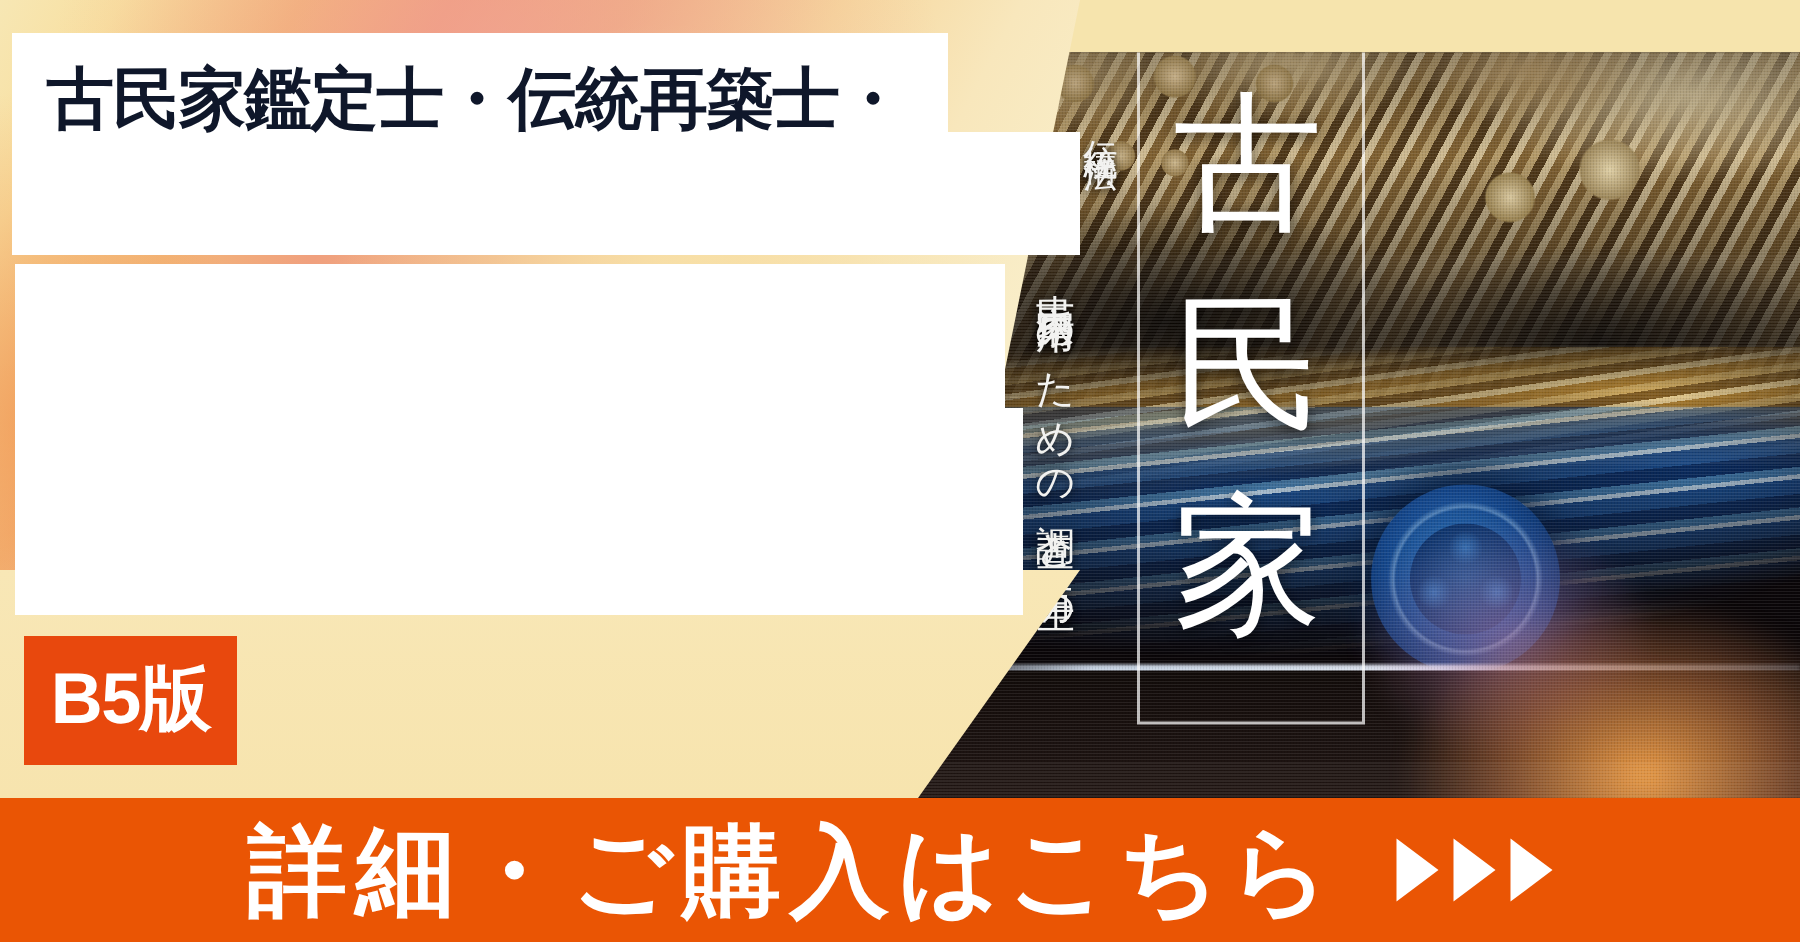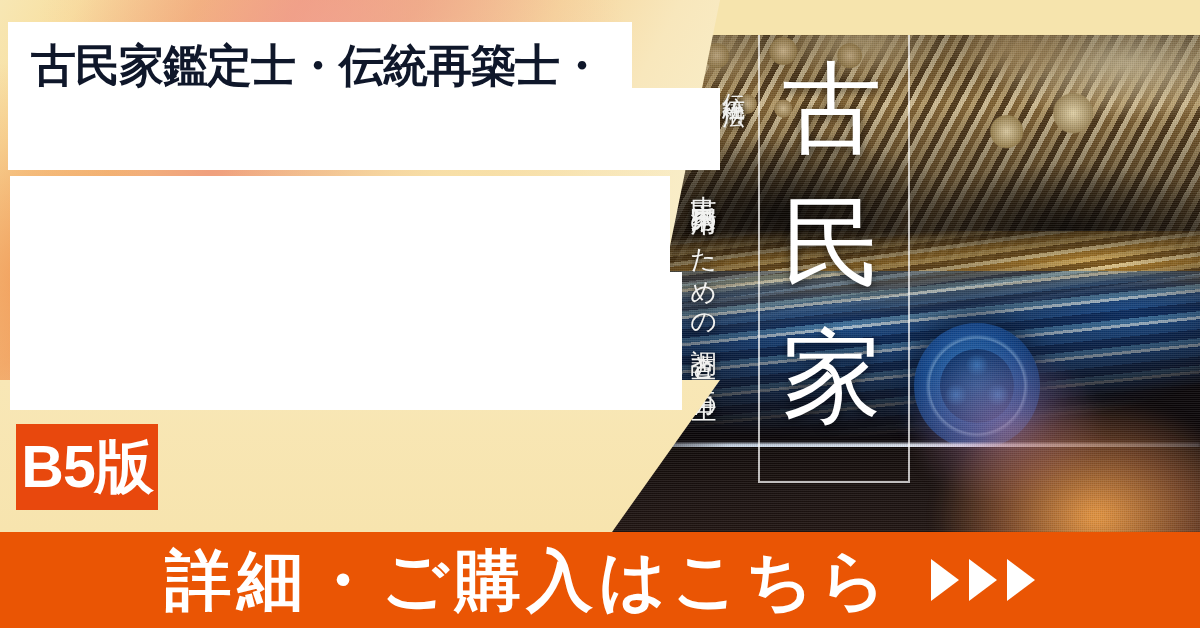--- a/index.html
+++ b/index.html
@@ -194,21 +194,21 @@
     white-space:nowrap;
     font-family:"Liberation Sans","DejaVu Sans",sans-serif;
   }
   .big-1{left:24px;  top:188px;}
   .big-2{left:172px; top:284px;}
 
   
   .badge{
     position:absolute;left:16px;top:424px;width:142px;height:86px;
     background:#e8480d;color:#ffffff;
-    font-size:59px;font-weight:700;line-height:86px;text-align:center;
+    font-size:48px;font-weight:700;line-height:86px;text-align:center;
     letter-spacing:-1px;
     font-family:"Liberation Sans","DejaVu Sans",sans-serif;
   }
   .price{
     position:absolute;left:176px;top:428px;
     color:#ea4c0d;font-size:58px;font-weight:400;line-height:78px;
     white-space:nowrap;letter-spacing:0;
     font-family:"Liberation Sans","DejaVu Sans",sans-serif;
   }
 

